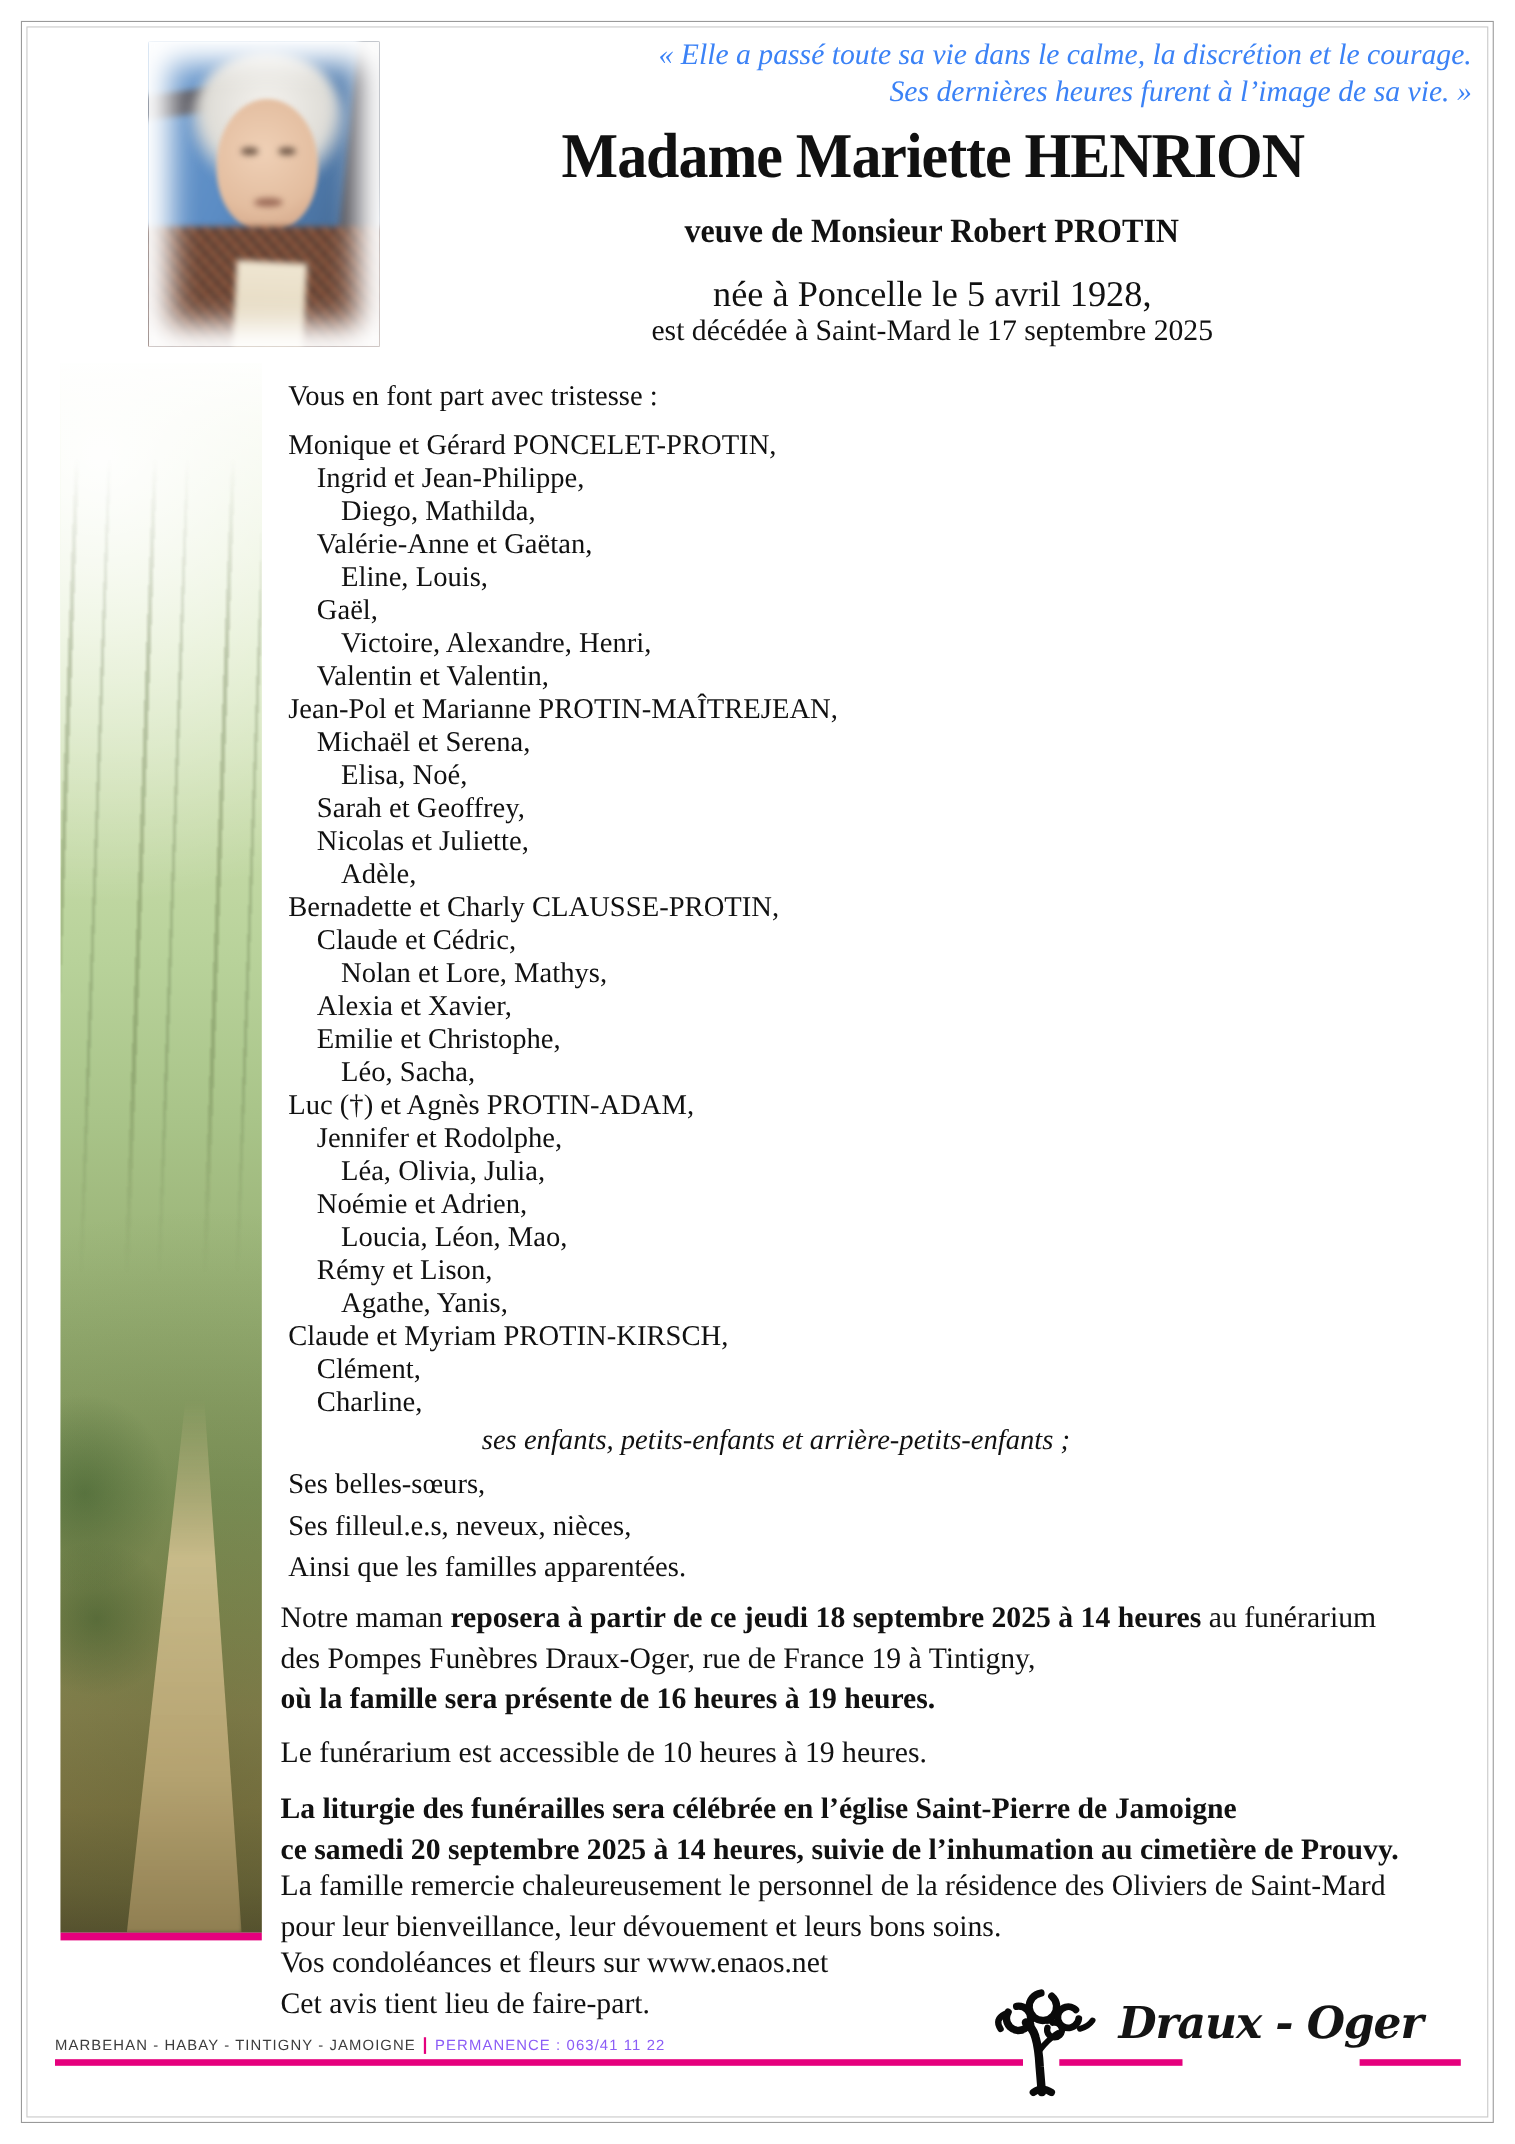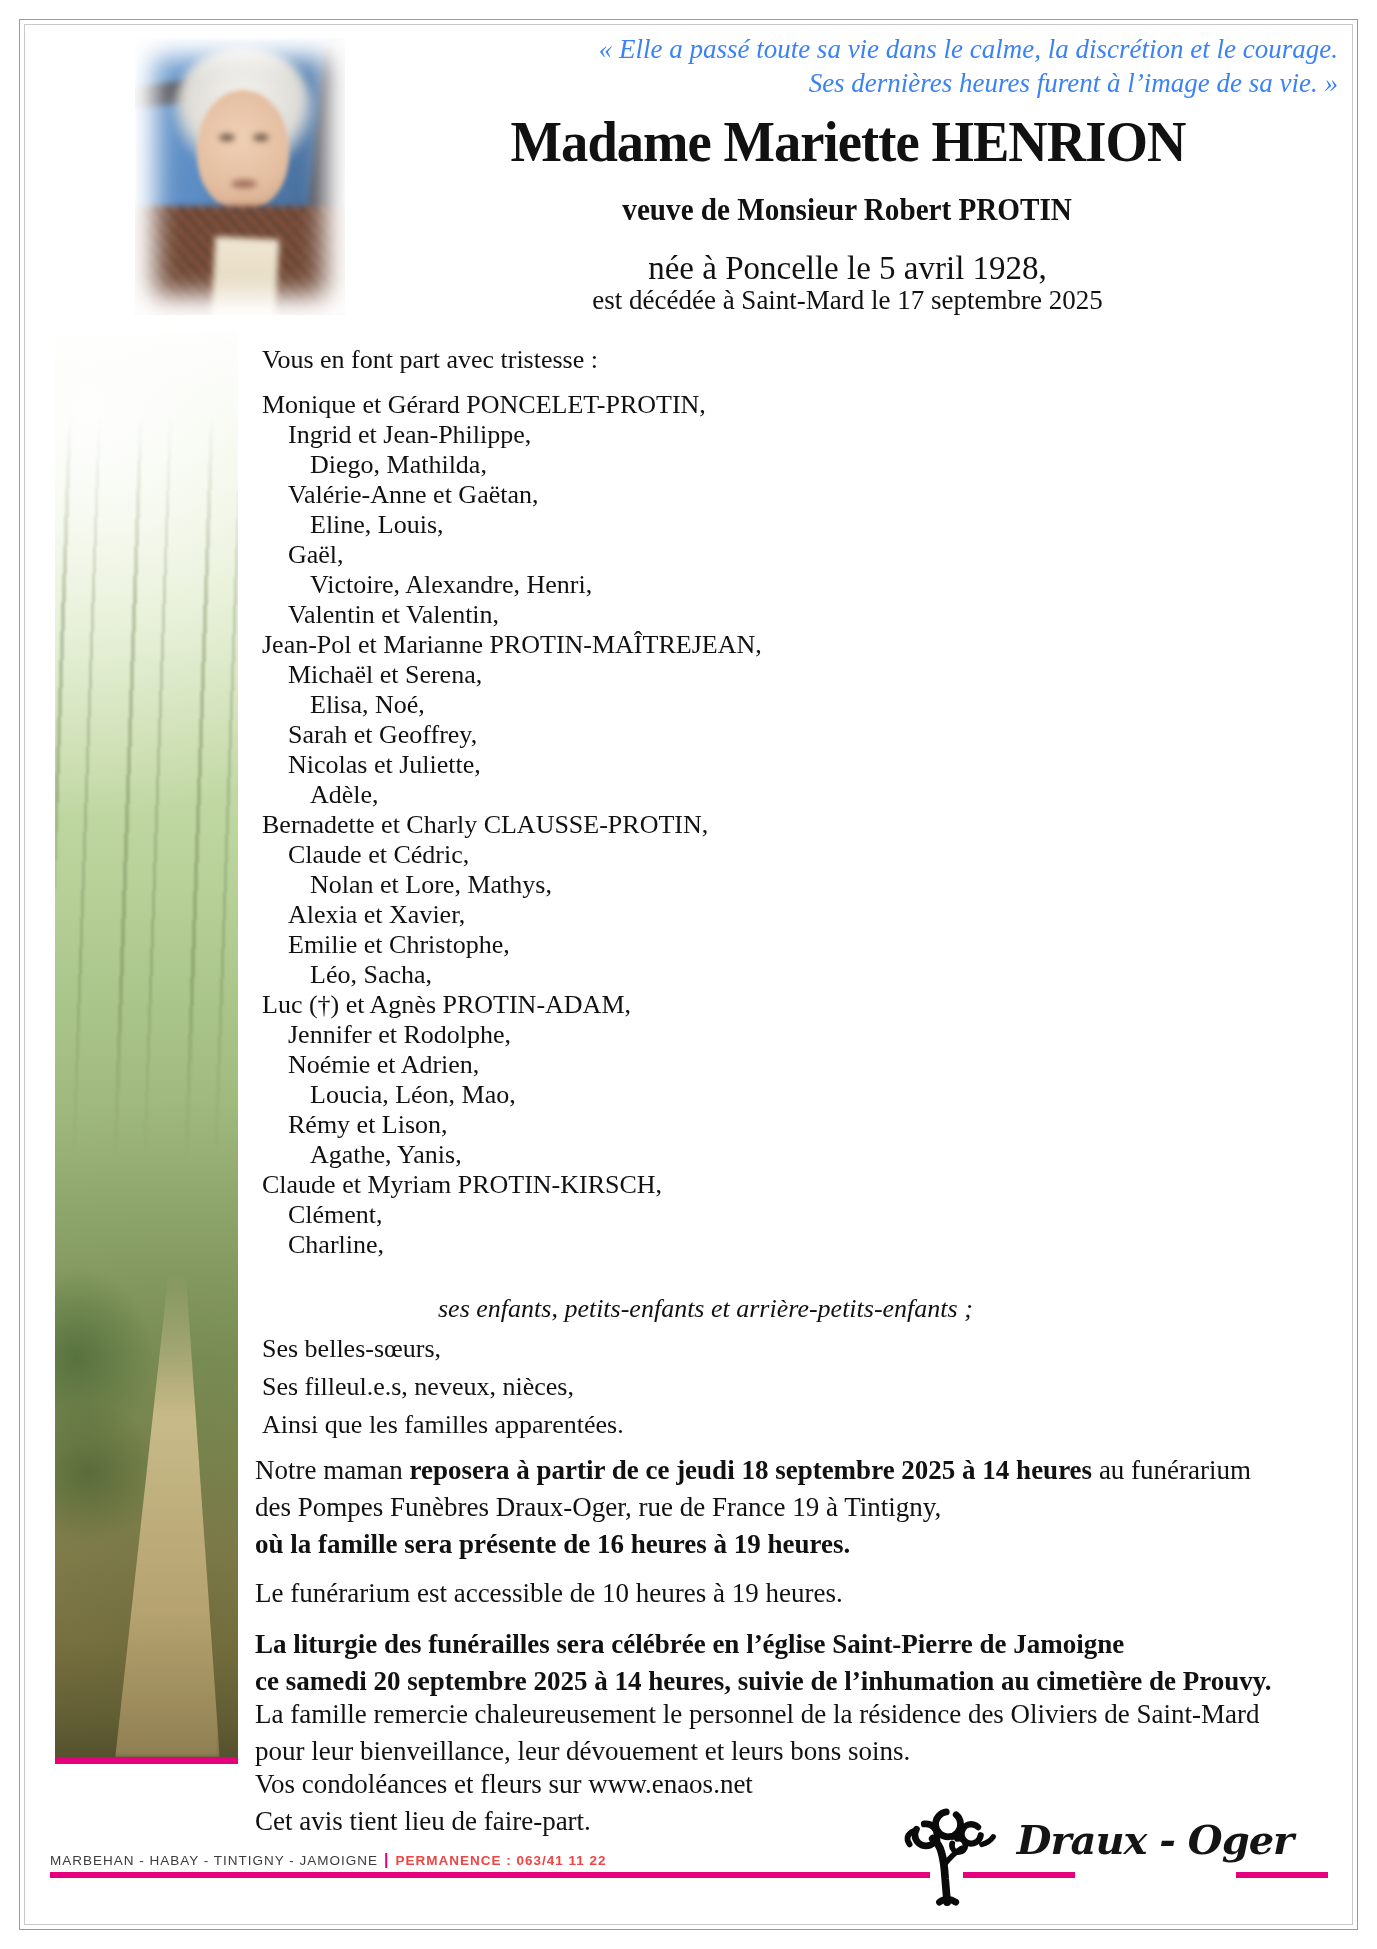--- a/index.html
+++ b/index.html
@@ -75,21 +75,21 @@
   .access{top:1575px;}
   .liturgy{top:1626px;font-weight:bold;}
   .thanks{top:1696px;}
   .condolences{top:1766px;}
   .b{font-weight:bold;}
 
   
   .footer-text{position:absolute;left:50px;top:1851px;font-family:"Liberation Sans",sans-serif;
     font-size:13.5px;letter-spacing:1px;color:#3c3c3c;white-space:nowrap;}
   .footer-text .sep{color:#e5007d;font-weight:bold;font-size:16px;padding:0 6px;}
-  .footer-text .perm{color:#ef4444;font-weight:bold;}
+  .footer-text .perm{color:#8b5cf6;font-weight:normal;}
   .line-long{position:absolute;left:50px;top:1872px;width:880px;height:6px;}
   .line-mid{position:absolute;left:963px;top:1872px;width:112px;height:6px;}
   .line-right{position:absolute;left:1236px;top:1872px;width:92px;height:6px;}
   .logo-tree{position:absolute;left:897px;top:1806px;width:106px;height:100px;}
   .logo-name{position:absolute;left:1015px;top:1816px;width:280px;text-align:center;
     font-family:"DejaVu Serif",serif;font-style:italic;font-weight:bold;font-size:40px;letter-spacing:-1px;color:#141414;}
   .logo-sub{position:absolute;left:1078px;top:1952px;width:156px;text-align:center;
     font-family:"DejaVu Serif",serif;font-style:italic;font-weight:bold;font-size:27px;color:#141414;}
 </style>
 </head>
@@ -150,20 +150,21 @@
       <div class="fam-line ind1">Nicolas et Juliette,</div>
       <div class="fam-line ind2">Adèle,</div>
       <div class="fam-line ind0">Bernadette et Charly CLAUSSE-PROTIN,</div>
       <div class="fam-line ind1">Claude et Cédric,</div>
       <div class="fam-line ind2">Nolan et Lore, Mathys,</div>
       <div class="fam-line ind1">Alexia et Xavier,</div>
       <div class="fam-line ind1">Emilie et Christophe,</div>
       <div class="fam-line ind2">Léo, Sacha,</div>
       <div class="fam-line ind0">Luc (†) et Agnès PROTIN-ADAM,</div>
       <div class="fam-line ind1">Jennifer et Rodolphe,</div>
+      <div class="fam-line ind2">Léa, Olivia, Julia,</div>
       <div class="fam-line ind1">Noémie et Adrien,</div>
       <div class="fam-line ind2">Loucia, Léon, Mao,</div>
       <div class="fam-line ind1">Rémy et Lison,</div>
       <div class="fam-line ind2">Agathe, Yanis,</div>
       <div class="fam-line ind0">Claude et Myriam PROTIN-KIRSCH,</div>
       <div class="fam-line ind1">Clément,</div>
       <div class="fam-line ind1">Charline,</div>
     </div>
 
   <div class="fam-close-italic">ses enfants, petits-enfants et arrière-petits-enfants ;</div>

